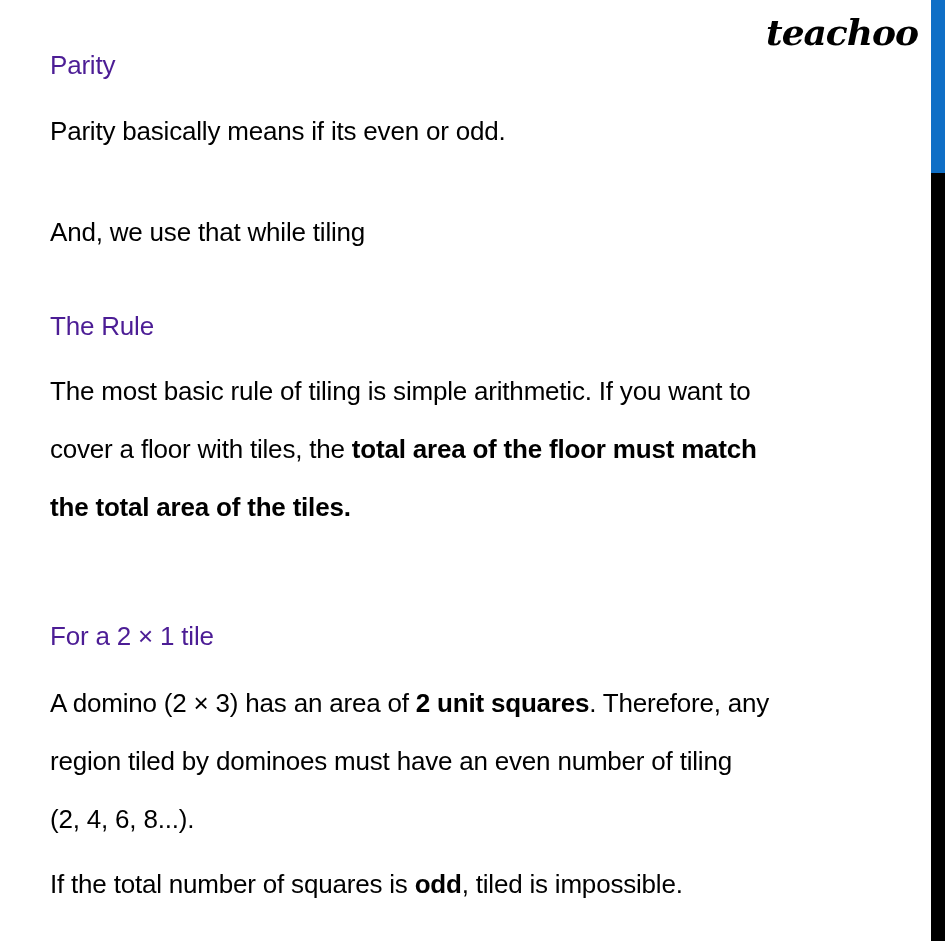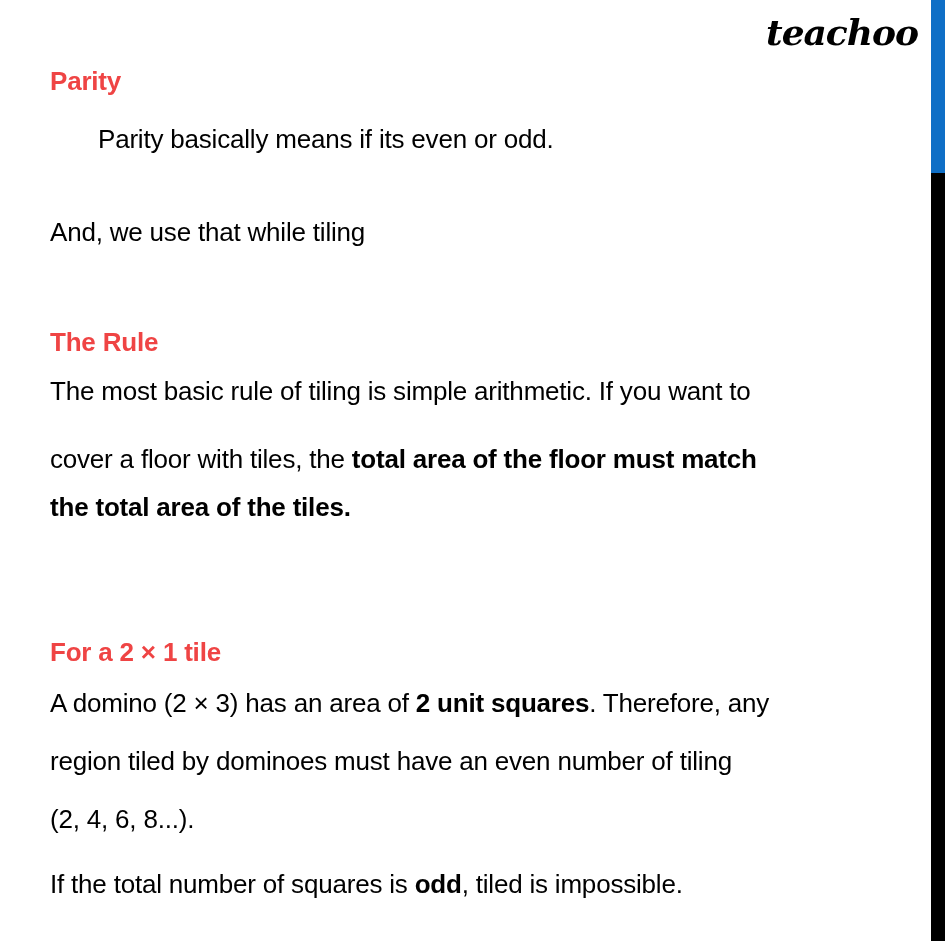--- a/index.html
+++ b/index.html
@@ -45,40 +45,39 @@
     }
     .line {
       position: absolute;
       left: 50px;
       font-size: 26px;
       line-height: 30px;
       white-space: nowrap;
       letter-spacing: -0.2px;
     }
     .heading {
-      font-weight: bold;
-      color: #ef4444;
-      margin-top: 16px;
+      font-weight: normal;
+      color: #4c1d95;
     }
     b { font-weight: bold; }
   </style>
 </head>
 <body>
 
 <div class="side-bar-blue"></div>
 <div class="side-bar-black"></div>
 
 <div class="logo">teachoo</div>
 
 <div class="line heading" style="top:50px;">Parity</div>
-<div class="line" style="top:124px;margin-left:48px;">Parity basically means if its even or odd.</div>
+<div class="line" style="top:116px;">Parity basically means if its even or odd.</div>
 <div class="line" style="top:181px;margin-top:36px;">And, we use that while tiling</div>
 
 <div class="line heading" style="top:311px;">The Rule</div>
 <div class="line" style="top:376px;">The most basic rule of tiling is simple arithmetic. If you want to</div>
-<div class="line" style="top:444px;text-align:right;"><span>cover a floor with tiles, the </span><b>total area of the floor must match</b></div>
+<div class="line" style="top:434px;text-align:right;"><span>cover a floor with tiles, the </span><b>total area of the floor must match</b></div>
 <div class="line" style="top:492px;text-align:center;"><b>the total area of the tiles.</b></div>
 
 <div class="line heading" style="top:621px;">For a 2 × 1 tile</div>
 <div class="line" style="top:688px;"><span>A domino (2 × 3) has an area of </span><b>2 unit squares</b><span>. Therefore, any</span></div>
 <div class="line" style="top:746px;">region tiled by dominoes must have an even number of tiling</div>
 <div class="line" style="top:804px;">(2, 4, 6, 8...).</div>
 <div class="line" style="top:869px;"><span>If the total number of squares is </span><b>odd</b><span>, tiled is impossible.</span></div>
 
 </body></html>

